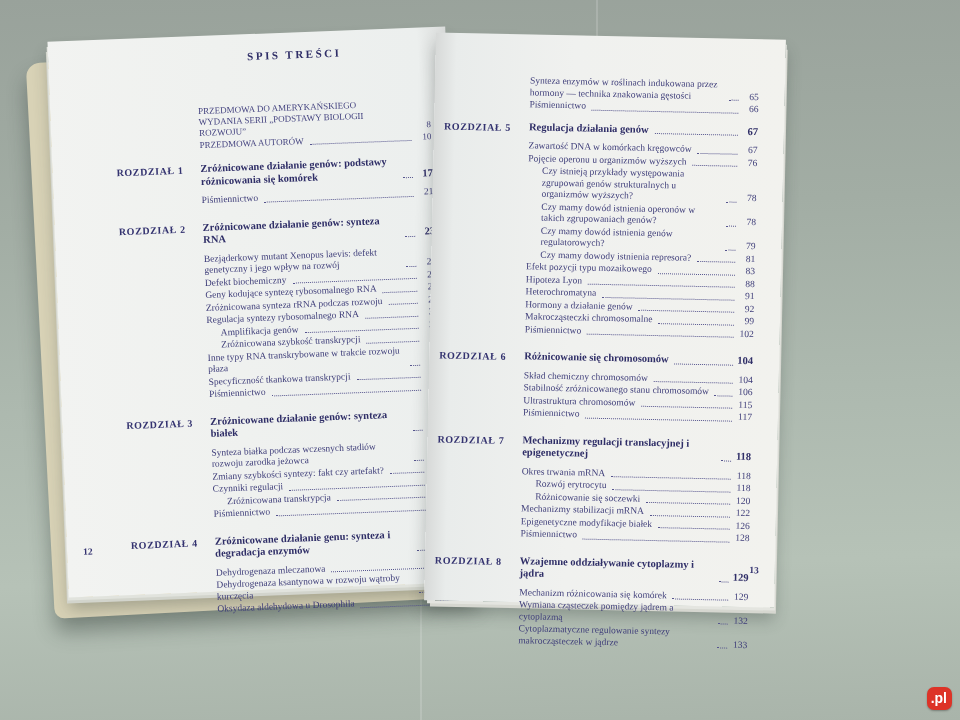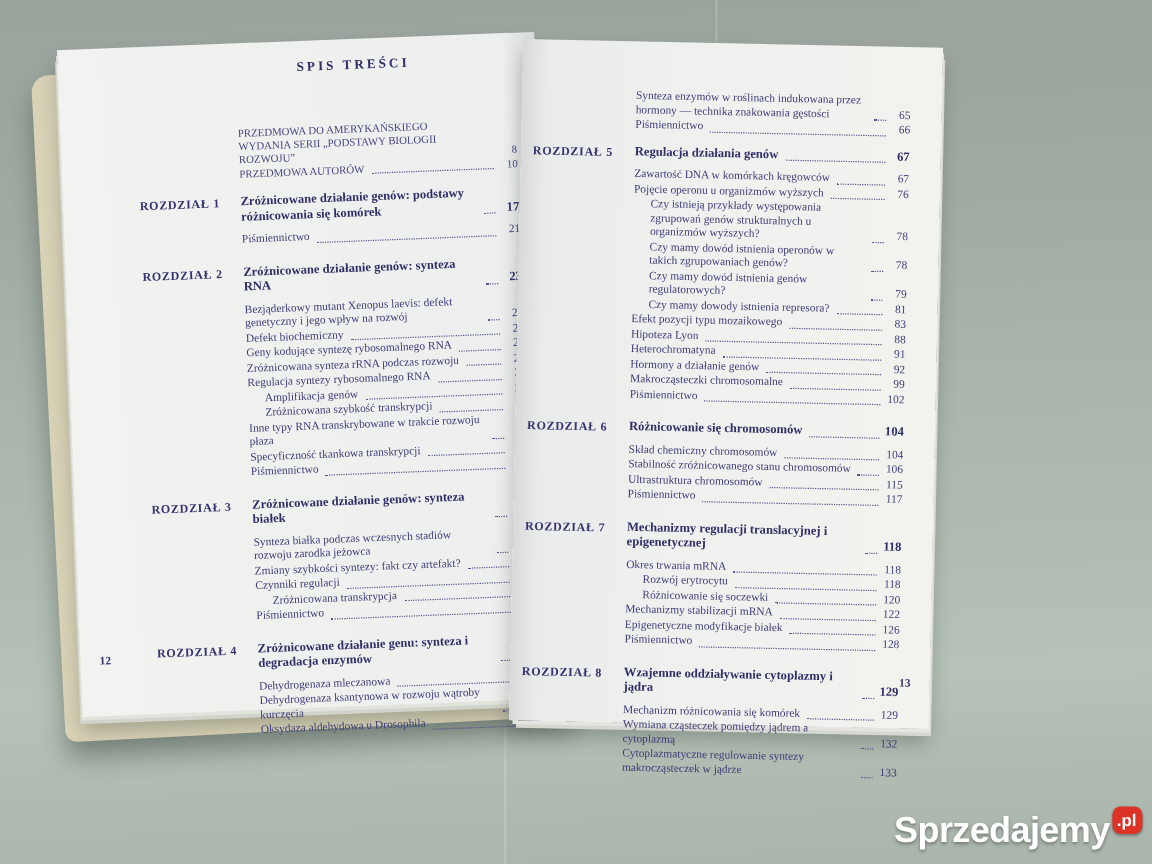--- a/index.html
+++ b/index.html
@@ -65,21 +65,21 @@
 
   
   .watermark {
     position:absolute; right:8px; bottom:10px; z-index:5;
     font-family:"Liberation Sans", sans-serif; font-weight:bold;
     color:#ffffff; font-size:30px; letter-spacing:-.5px;
     text-shadow:0 1px 3px rgba(0,0,0,.35);
     display:flex; align-items:flex-start;
   }
   .watermark .badge {
-    display:inline-block; margin:-4px 0 12px 2px;
+    display:inline-block; margin:-4px 0 0 2px;
     background:#dd3327; color:#fff; font-size:14px; letter-spacing:0;
     padding:3px 5px 4px 4px; border-radius:7px;
     text-shadow:none; box-shadow:0 1px 2px rgba(0,0,0,.3);text-align:center;
   }
 </style>
 </head>
 <body>
 
 <div class="scene">
   <div class="crease c1"></div>
@@ -418,16 +418,15 @@
               <span class="dots"></span>
               <span class="pg">133</span>
             </div>
           </div>
         </div>
       </div>
     <div class="folio folio-right">13</div>
   </div>
 
   <div class="watermark">
-    <span>Sprzedajemy</span>
     <span class="badge" style="background: rgb(221, 51, 39);">.pl</span>
   </div>
 </div>
 
 </body></html>

